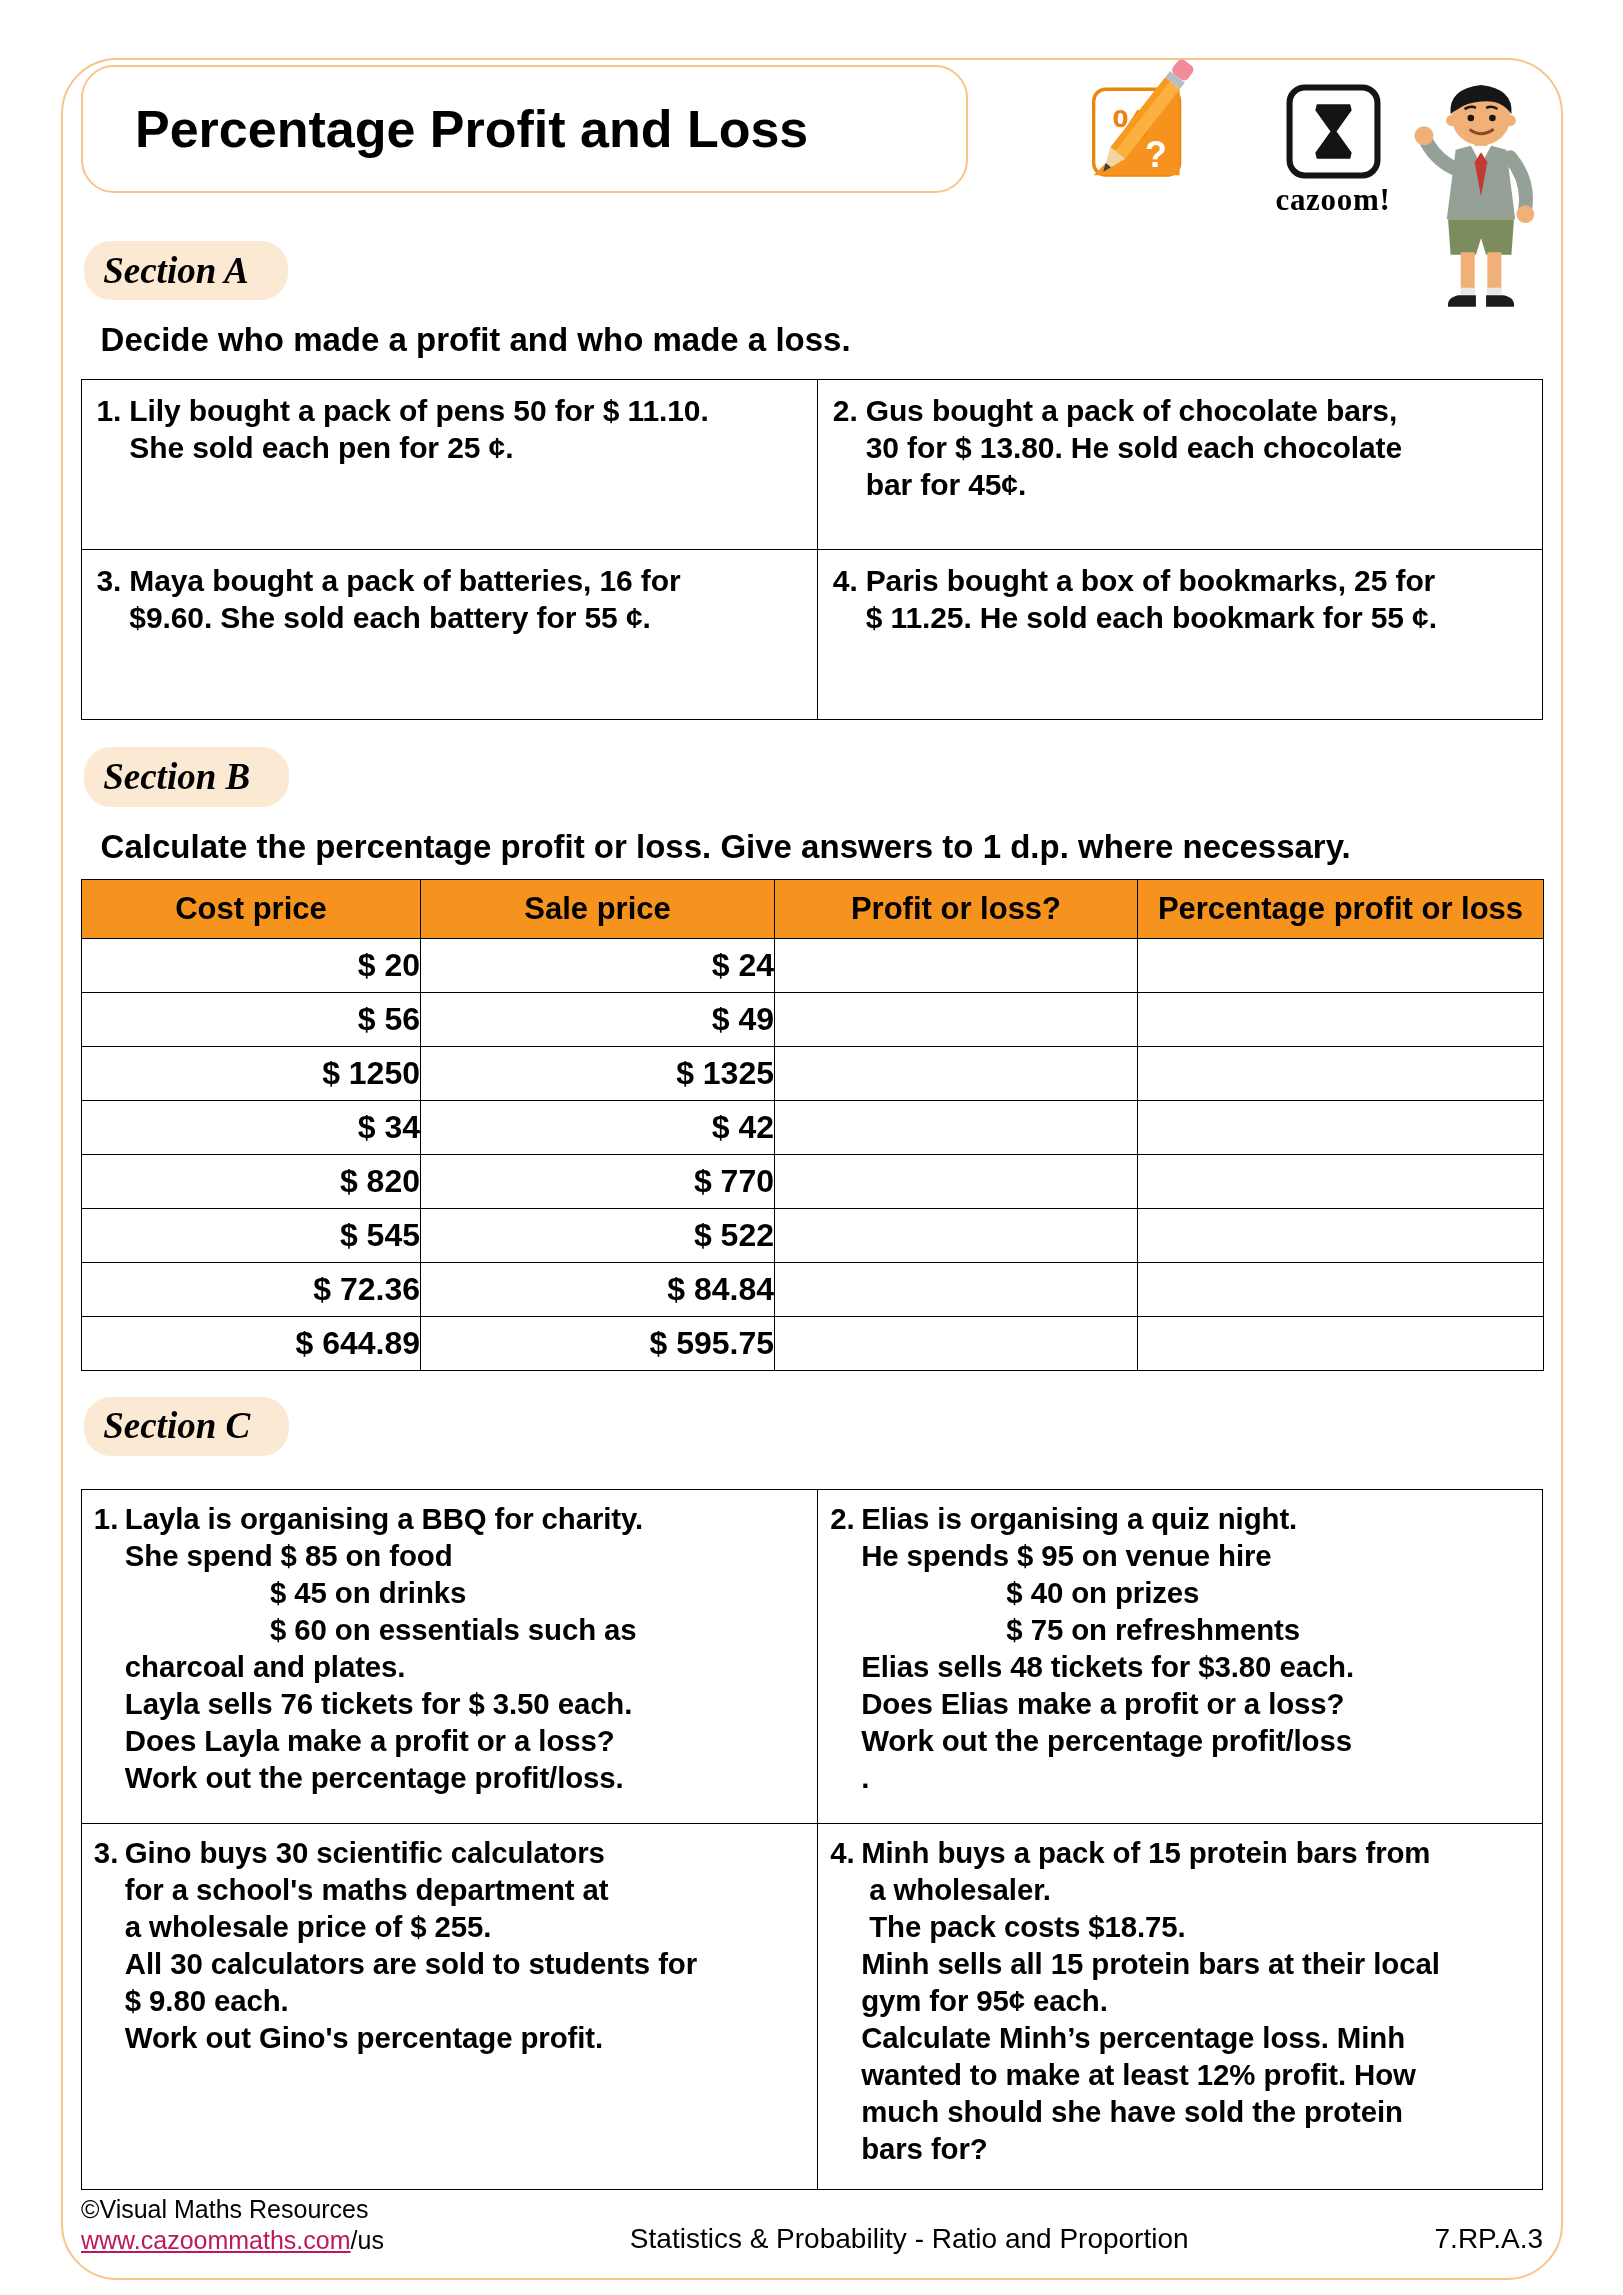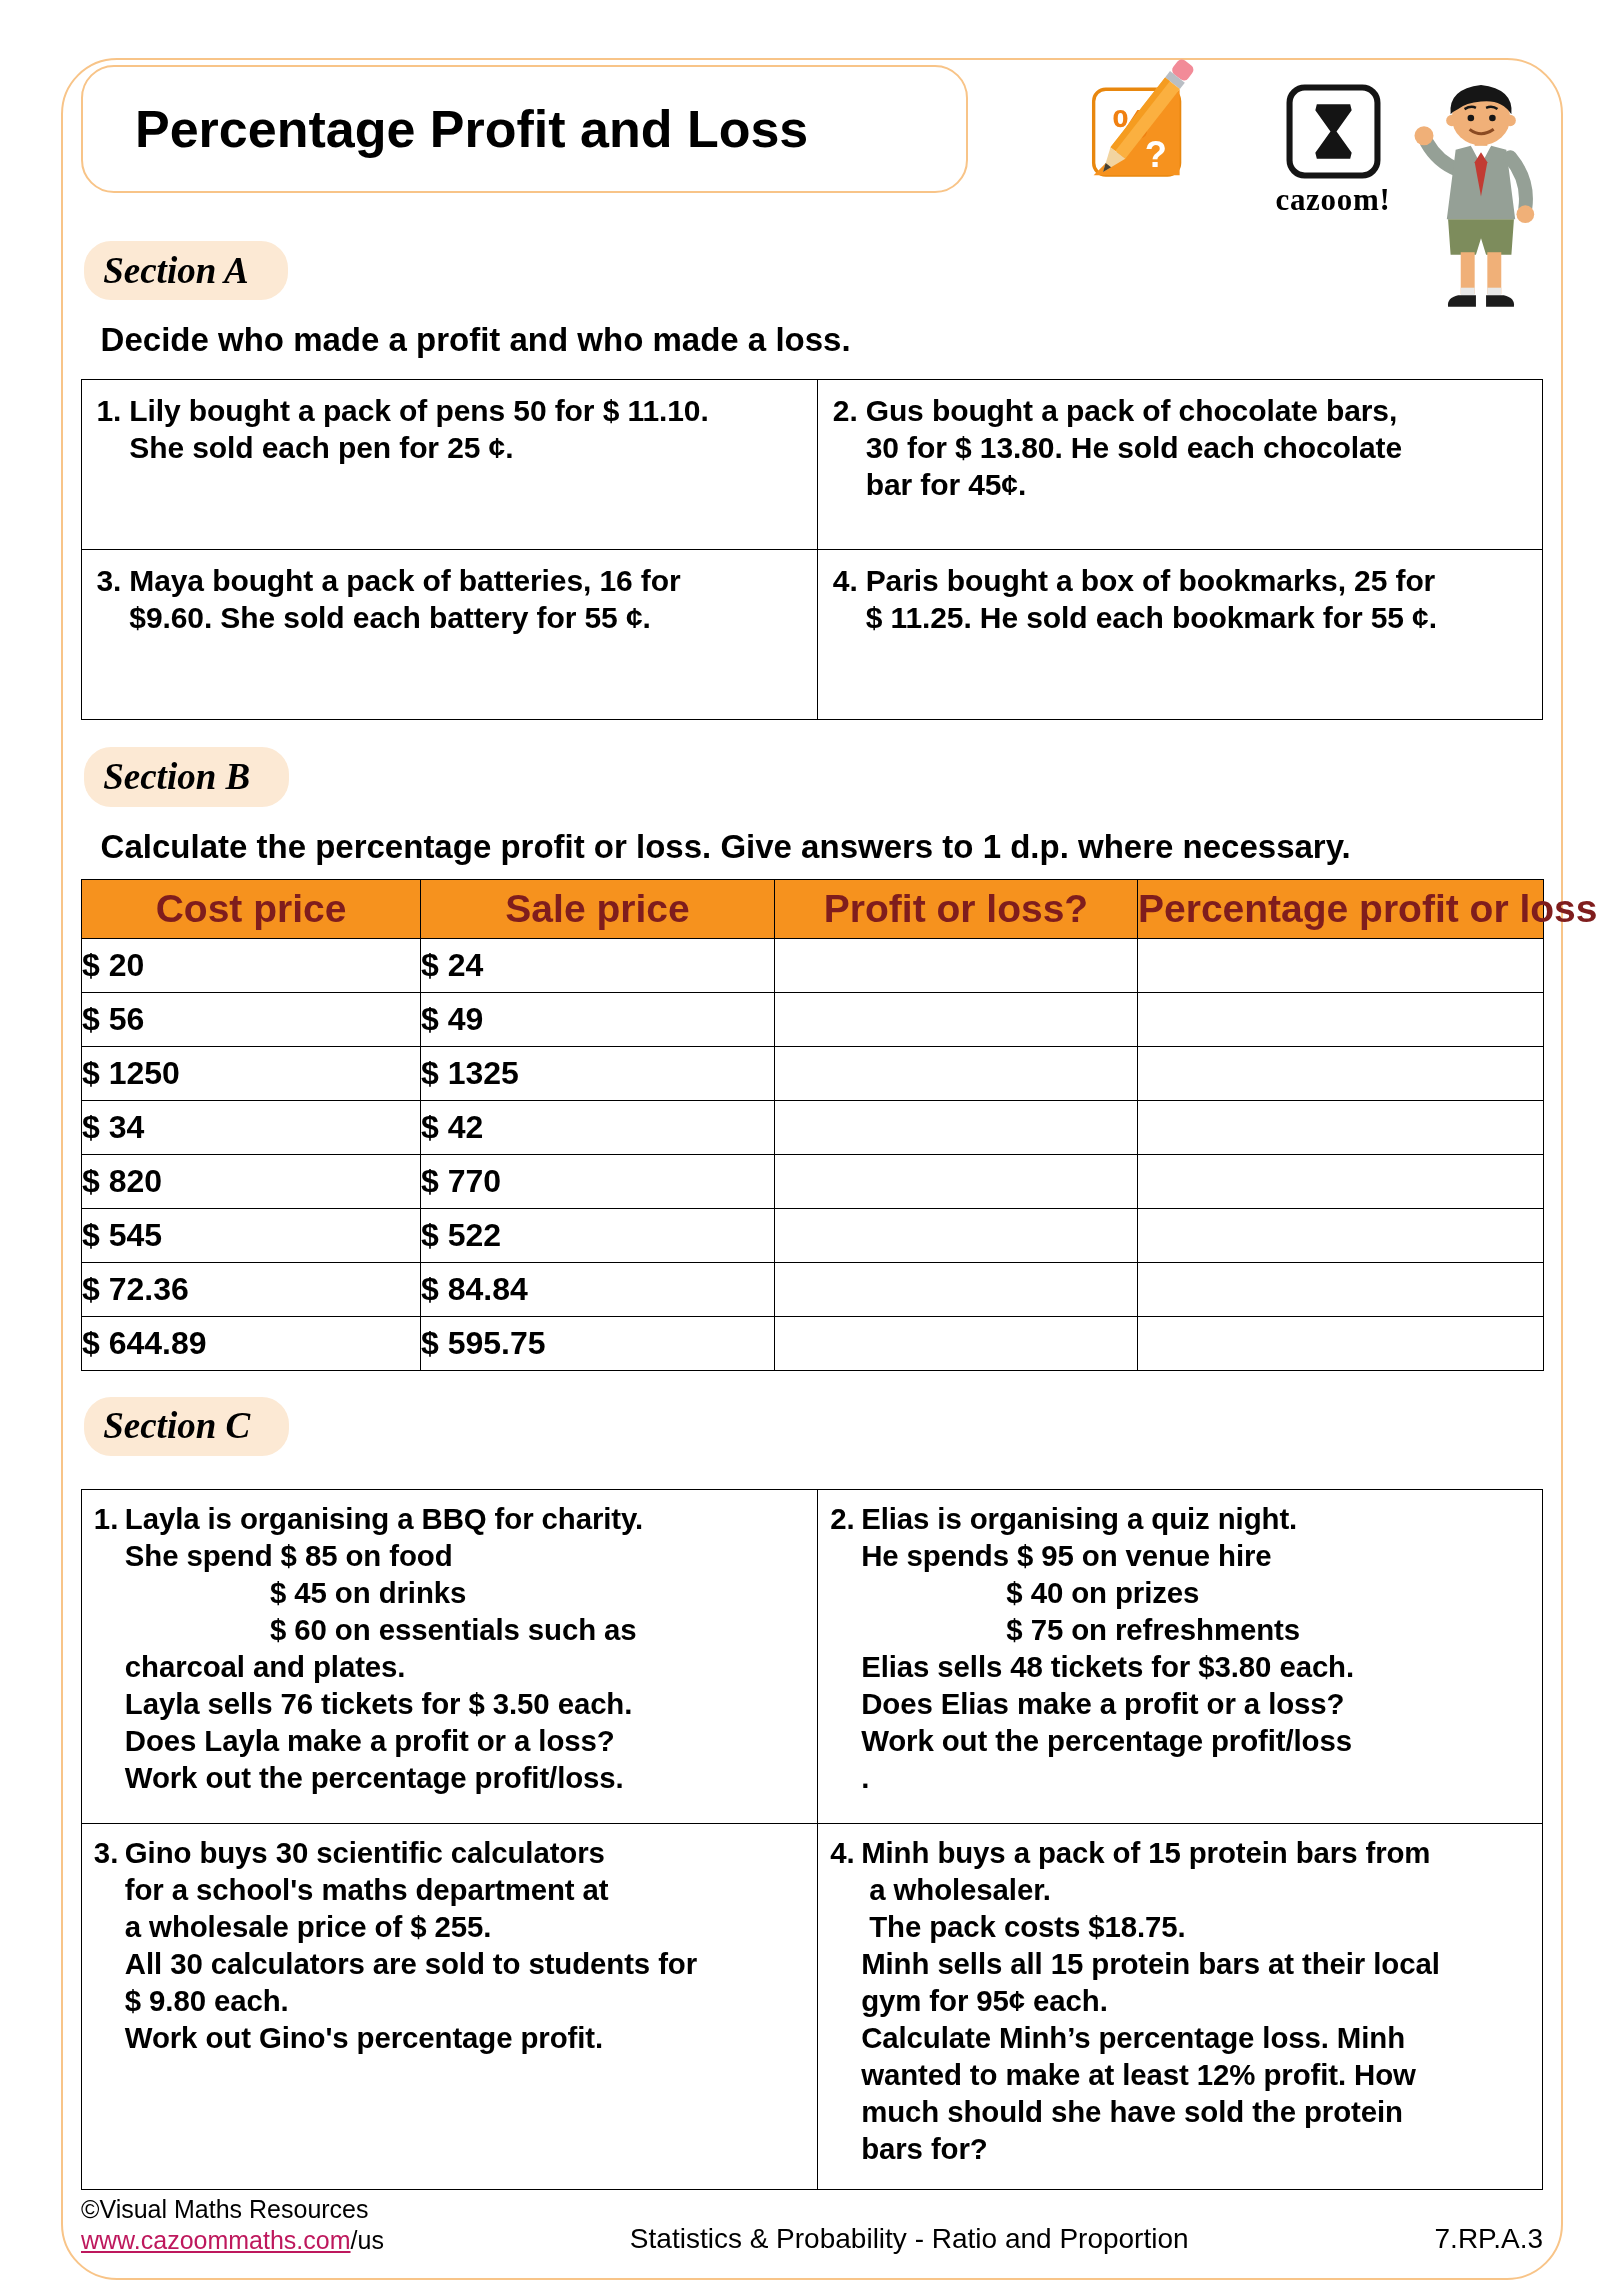--- a/index.html
+++ b/index.html
@@ -28,22 +28,22 @@
   
   table{border-collapse:collapse;width:1462px;table-layout:fixed}
   .problems-table{margin-top:19.6px}
   .problems-table td{border:1.6px solid #000;vertical-align:top;padding:11.8px 14.4px}
   .pa-row td{height:170px}
   .problem{display:flex;font-weight:700;font-size:30px;line-height:37px}
   .problem .num{flex:0 0 auto;margin-right:7.9px}
   .ptext{white-space:pre-wrap;letter-spacing:-0.1px}
 
   .calc-table{margin-top:13px}
-  .calc-table th{background:#f6921e;border:1.6px solid #000;height:59px;font-size:39px;font-weight:700;text-align:center;white-space:nowrap;color:#7f1d1d}
-  .calc-table td{border:1.6px solid #000;height:54px;font-size:32px;font-weight:700;text-align:left;vertical-align:middle}
+  .calc-table th{background:#f6921e;border:1.6px solid #000;height:59px;font-size:31px;font-weight:700;text-align:center;white-space:nowrap;color:#000000}
+  .calc-table td{border:1.6px solid #000;height:54px;font-size:32px;font-weight:700;text-align:right;vertical-align:middle}
 
   .problems-c{margin-top:33px}
   .problems-c td{border:1.6px solid #000;vertical-align:top;padding:10.5px 11.8px}
   .problems-c .problem{font-size:29.4px;line-height:37px}
   .problems-c .problem .num{margin-right:6.5px}
   .row-c1 td{height:334px}
   .row-c2 td{height:366px}
 
   
   .footer{display:flex;justify-content:space-between;align-items:flex-end;margin-top:4px;width:1462px}

